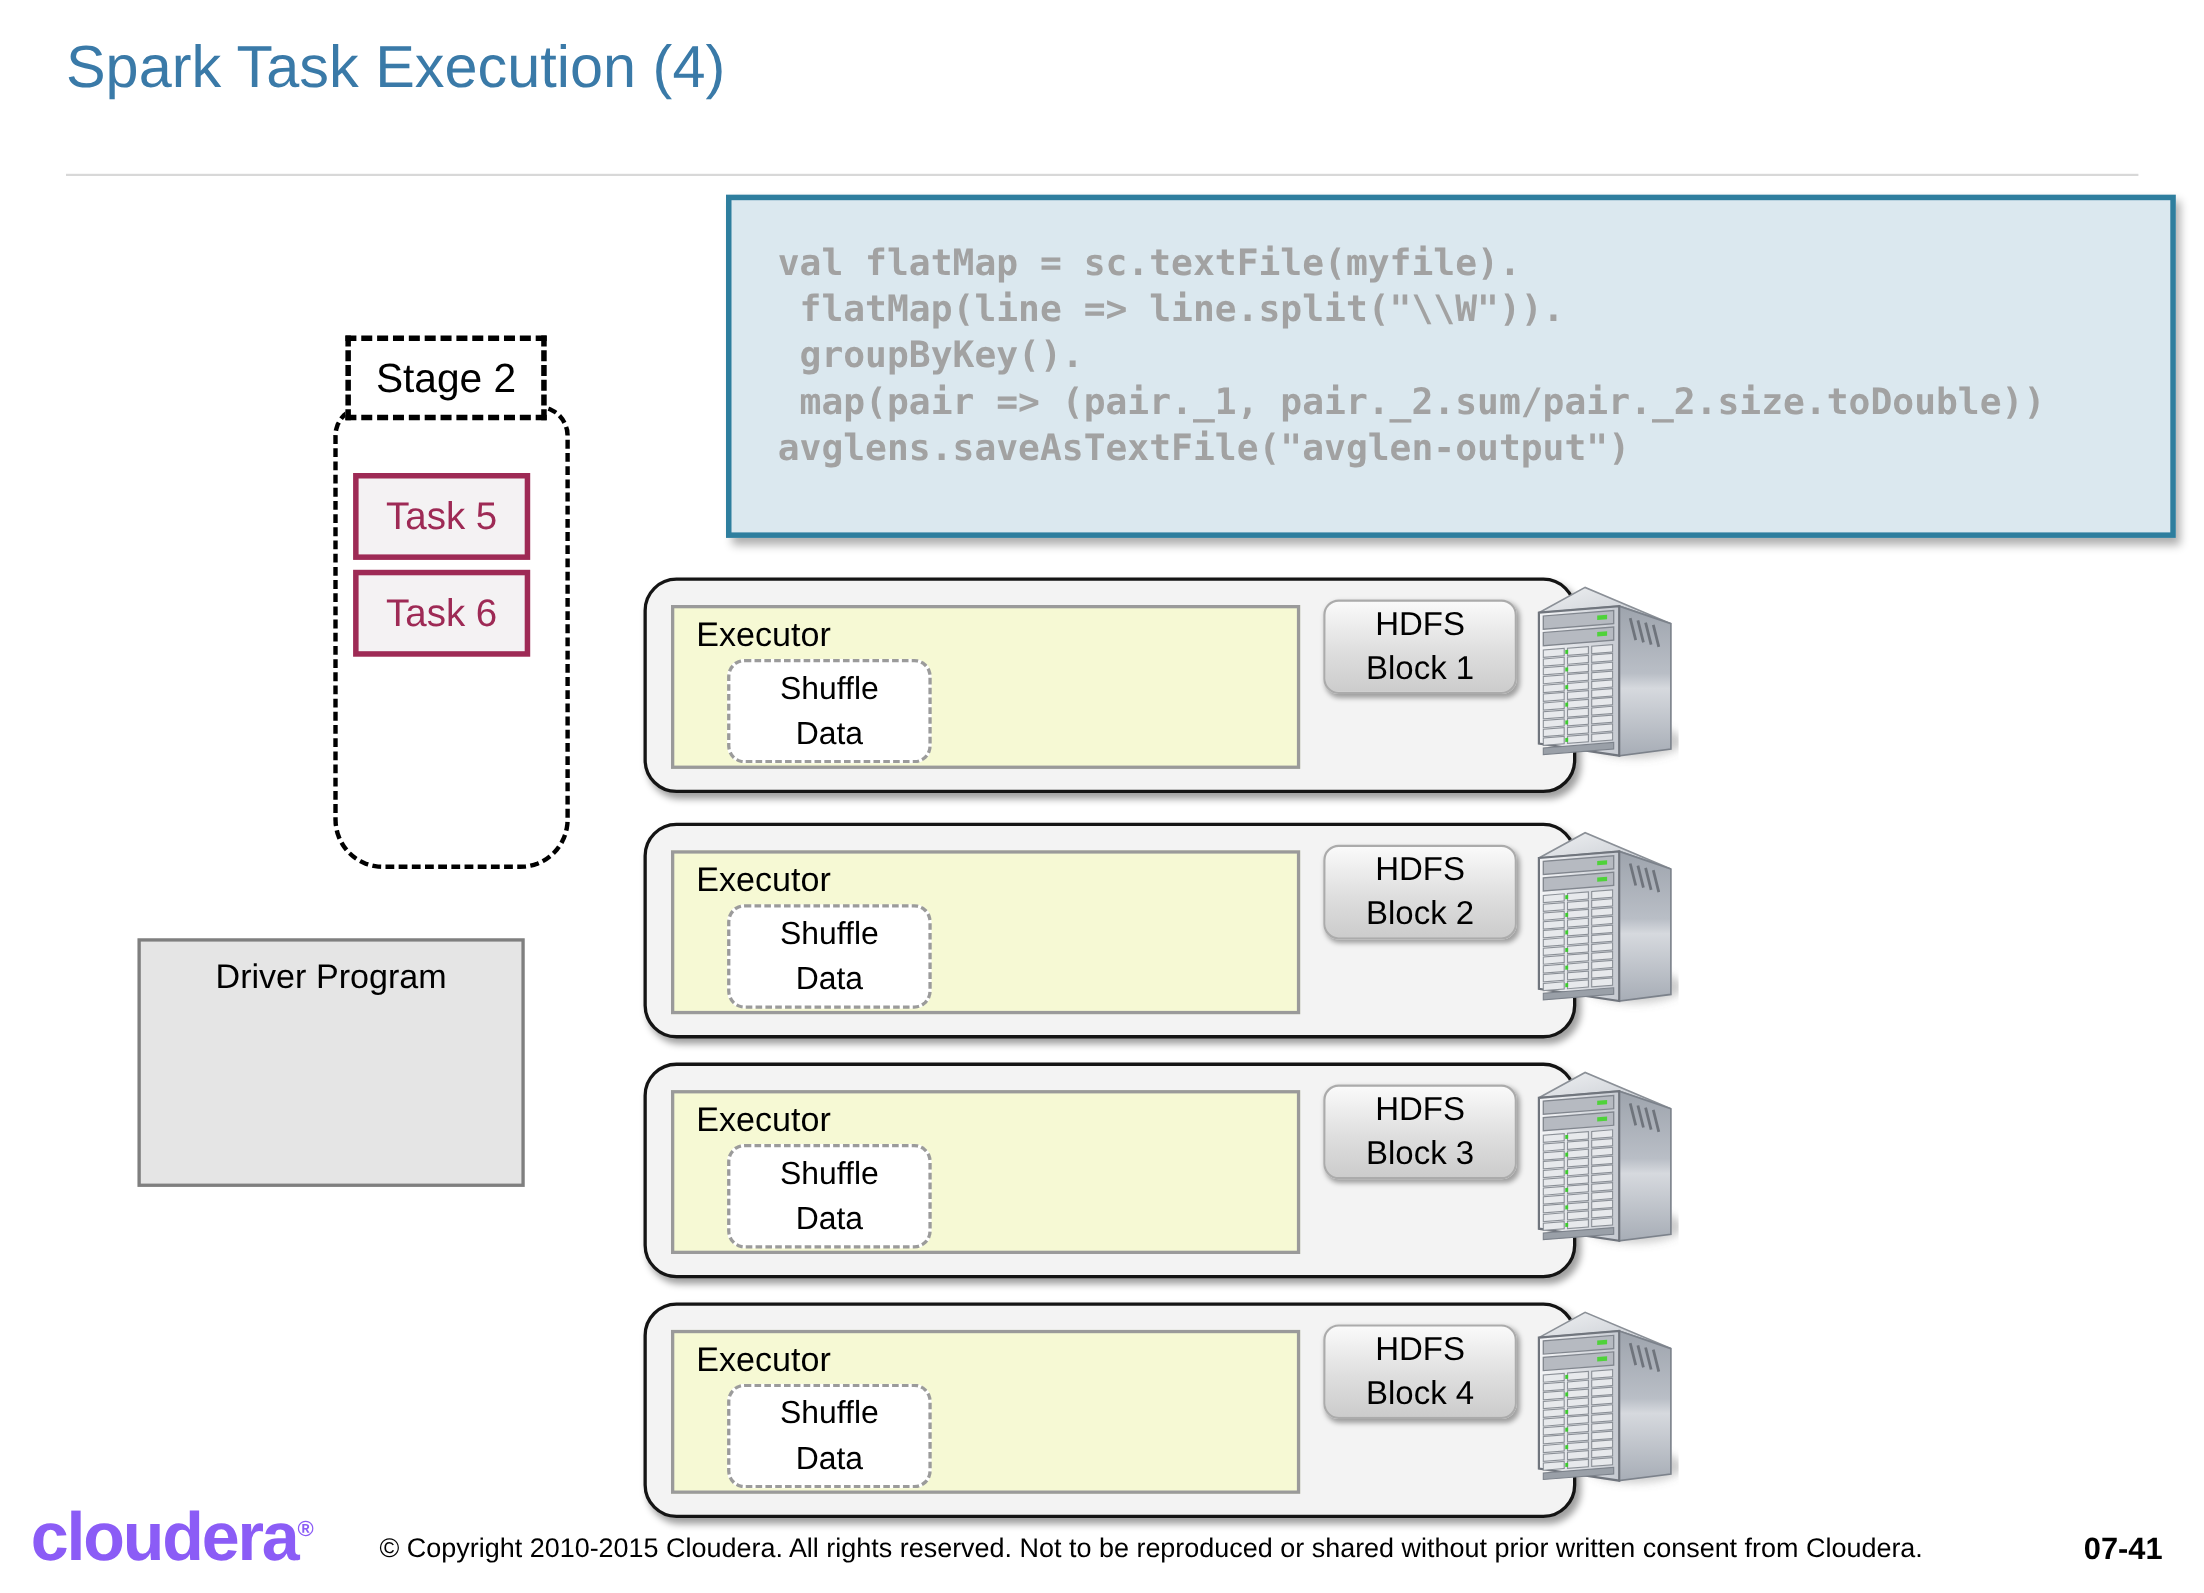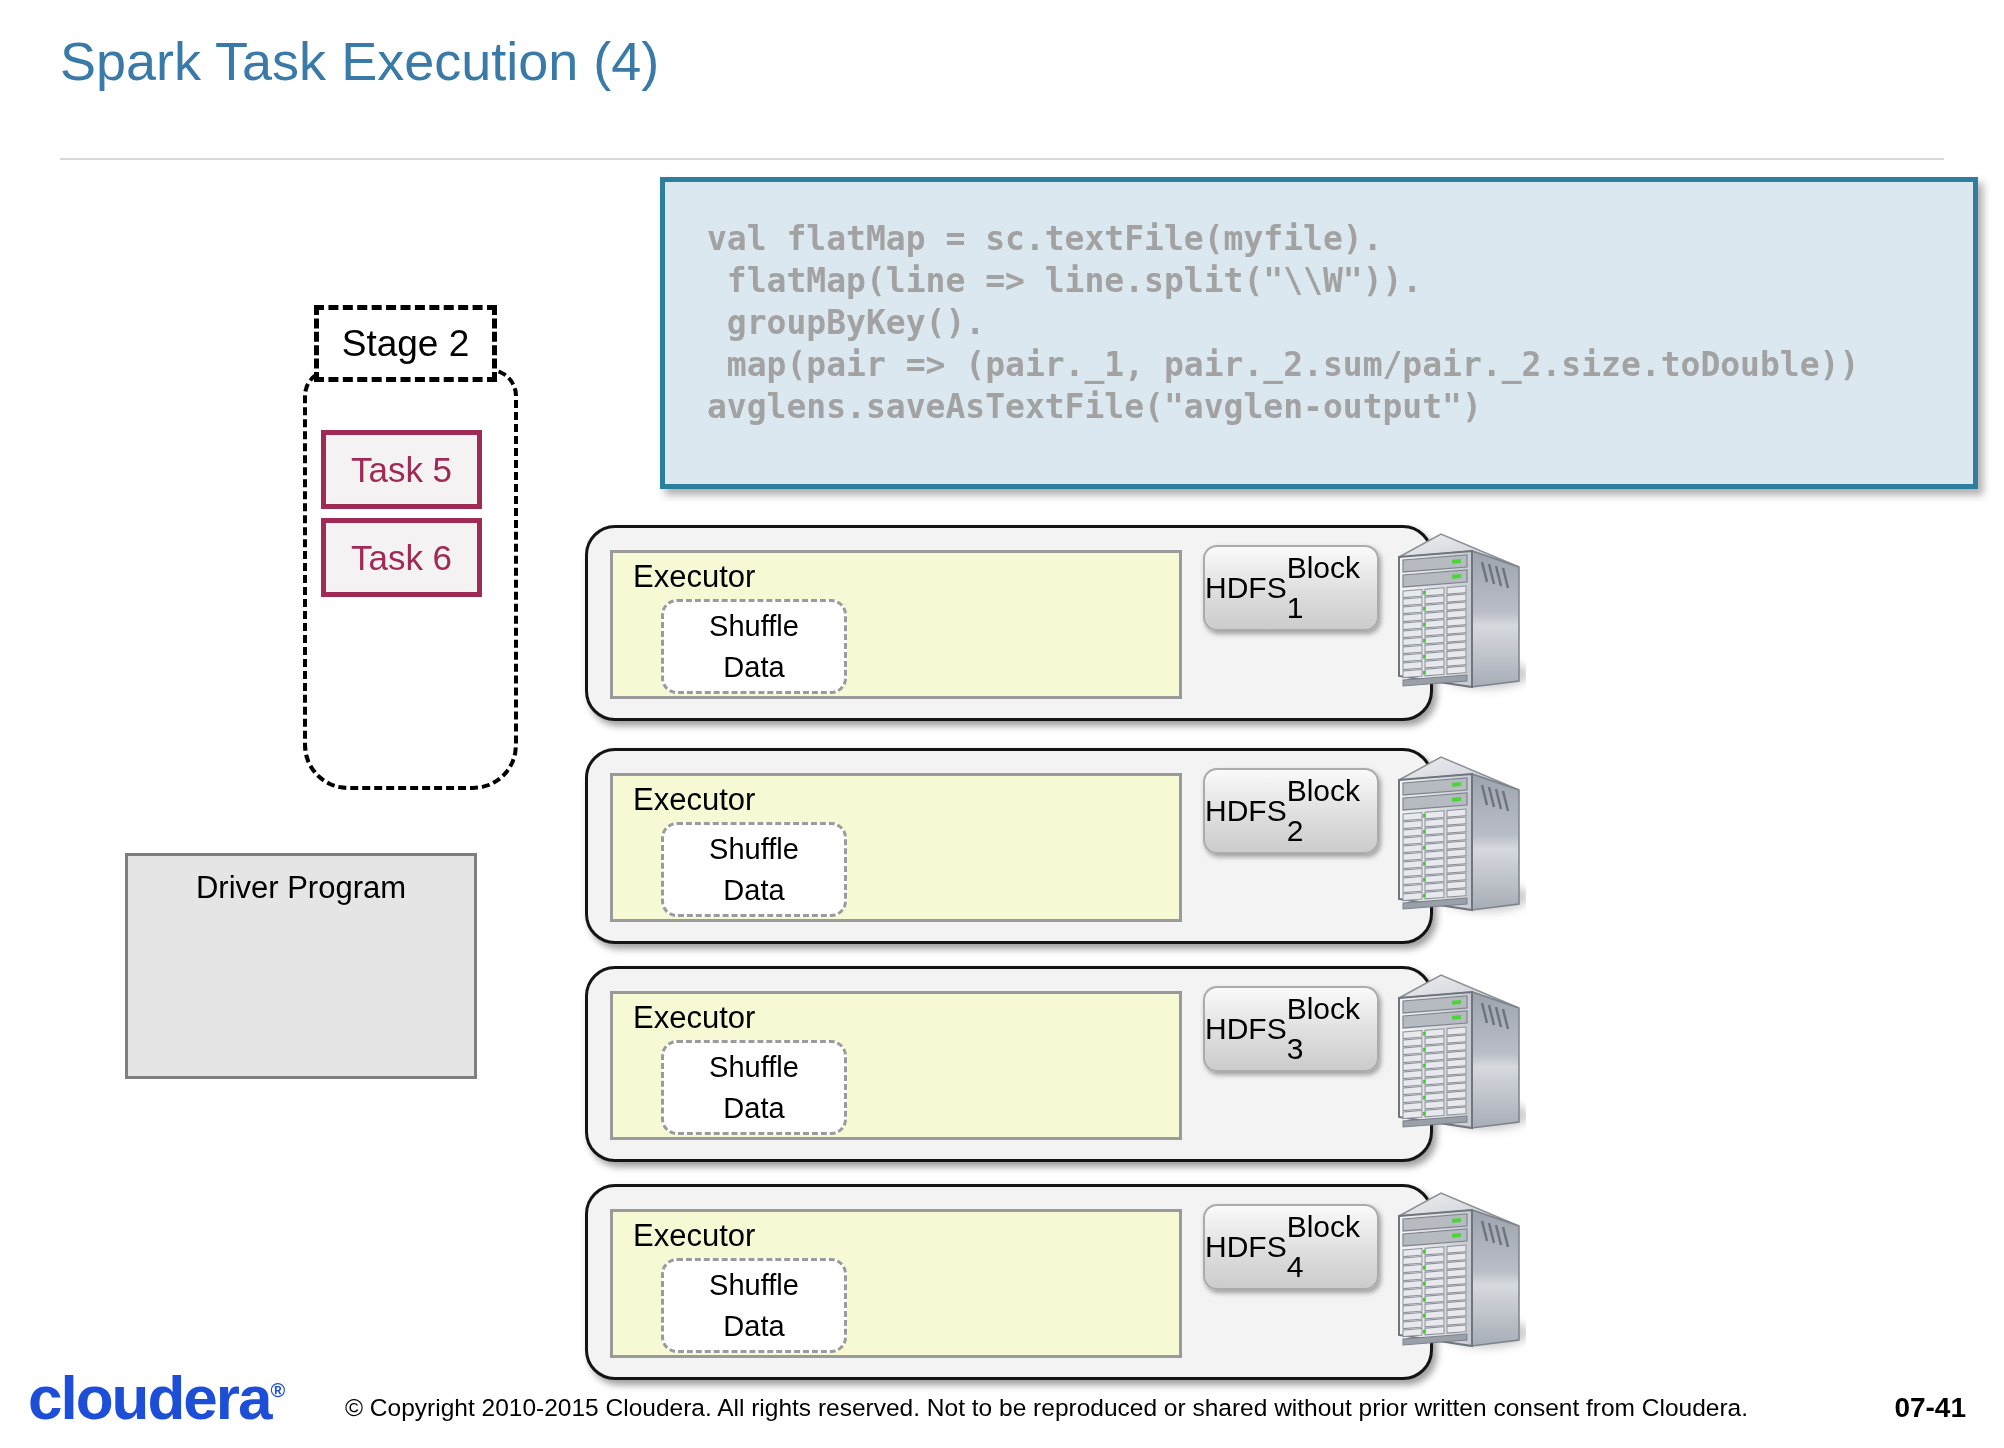--- a/index.html
+++ b/index.html
@@ -52,26 +52,26 @@
   .executor-label{position:absolute;left:20px;top:6px;font-size:31px;color:#000;}
   .shuffle-box{position:absolute;left:48px;top:46px;width:186px;height:95px;
                box-sizing:border-box;background:#ffffff;border:3px dashed #9b9b9b;
                border-radius:16px;display:flex;flex-direction:column;
                align-items:center;justify-content:center;
                font-size:29px;line-height:1.4;color:#000;}
   .hdfs-box{position:absolute;left:615px;top:17px;width:176px;height:86px;
             box-sizing:border-box;border:2px solid #ababab;border-radius:14px;
             background:linear-gradient(180deg,#fafafa 0%,#dedede 55%,#cccccc 100%);
             box-shadow:2px 3px 5px rgba(0,0,0,0.35);
-            display:flex;align-items:center;
+            display:flex;flex-direction:column;align-items:center;
             justify-content:center;font-size:30px;line-height:1.35;color:#000;}
   .server-icon{position:absolute;left:798px;top:-4px;width:140px;height:182px;}
 
   .footer-logo{position:absolute;left:28px;top:1362px;font-size:62px;
-               font-weight:bold;color:#1d4ed8;letter-spacing:-2px;}
+               font-weight:bold;color:#8b5cf6;letter-spacing:-2px;}
   .footer-logo sup{font-size:20px;letter-spacing:0;}
   .footer-copyright{position:absolute;left:345px;top:1394px;font-size:24.5px;
                     color:#000;}
   .footer-page{position:absolute;right:38px;top:1392px;font-size:28px;
                font-weight:bold;color:#000;}
   .defs-svg{position:absolute;width:0;height:0;}
 </style>
 </head>
 <body>
 

